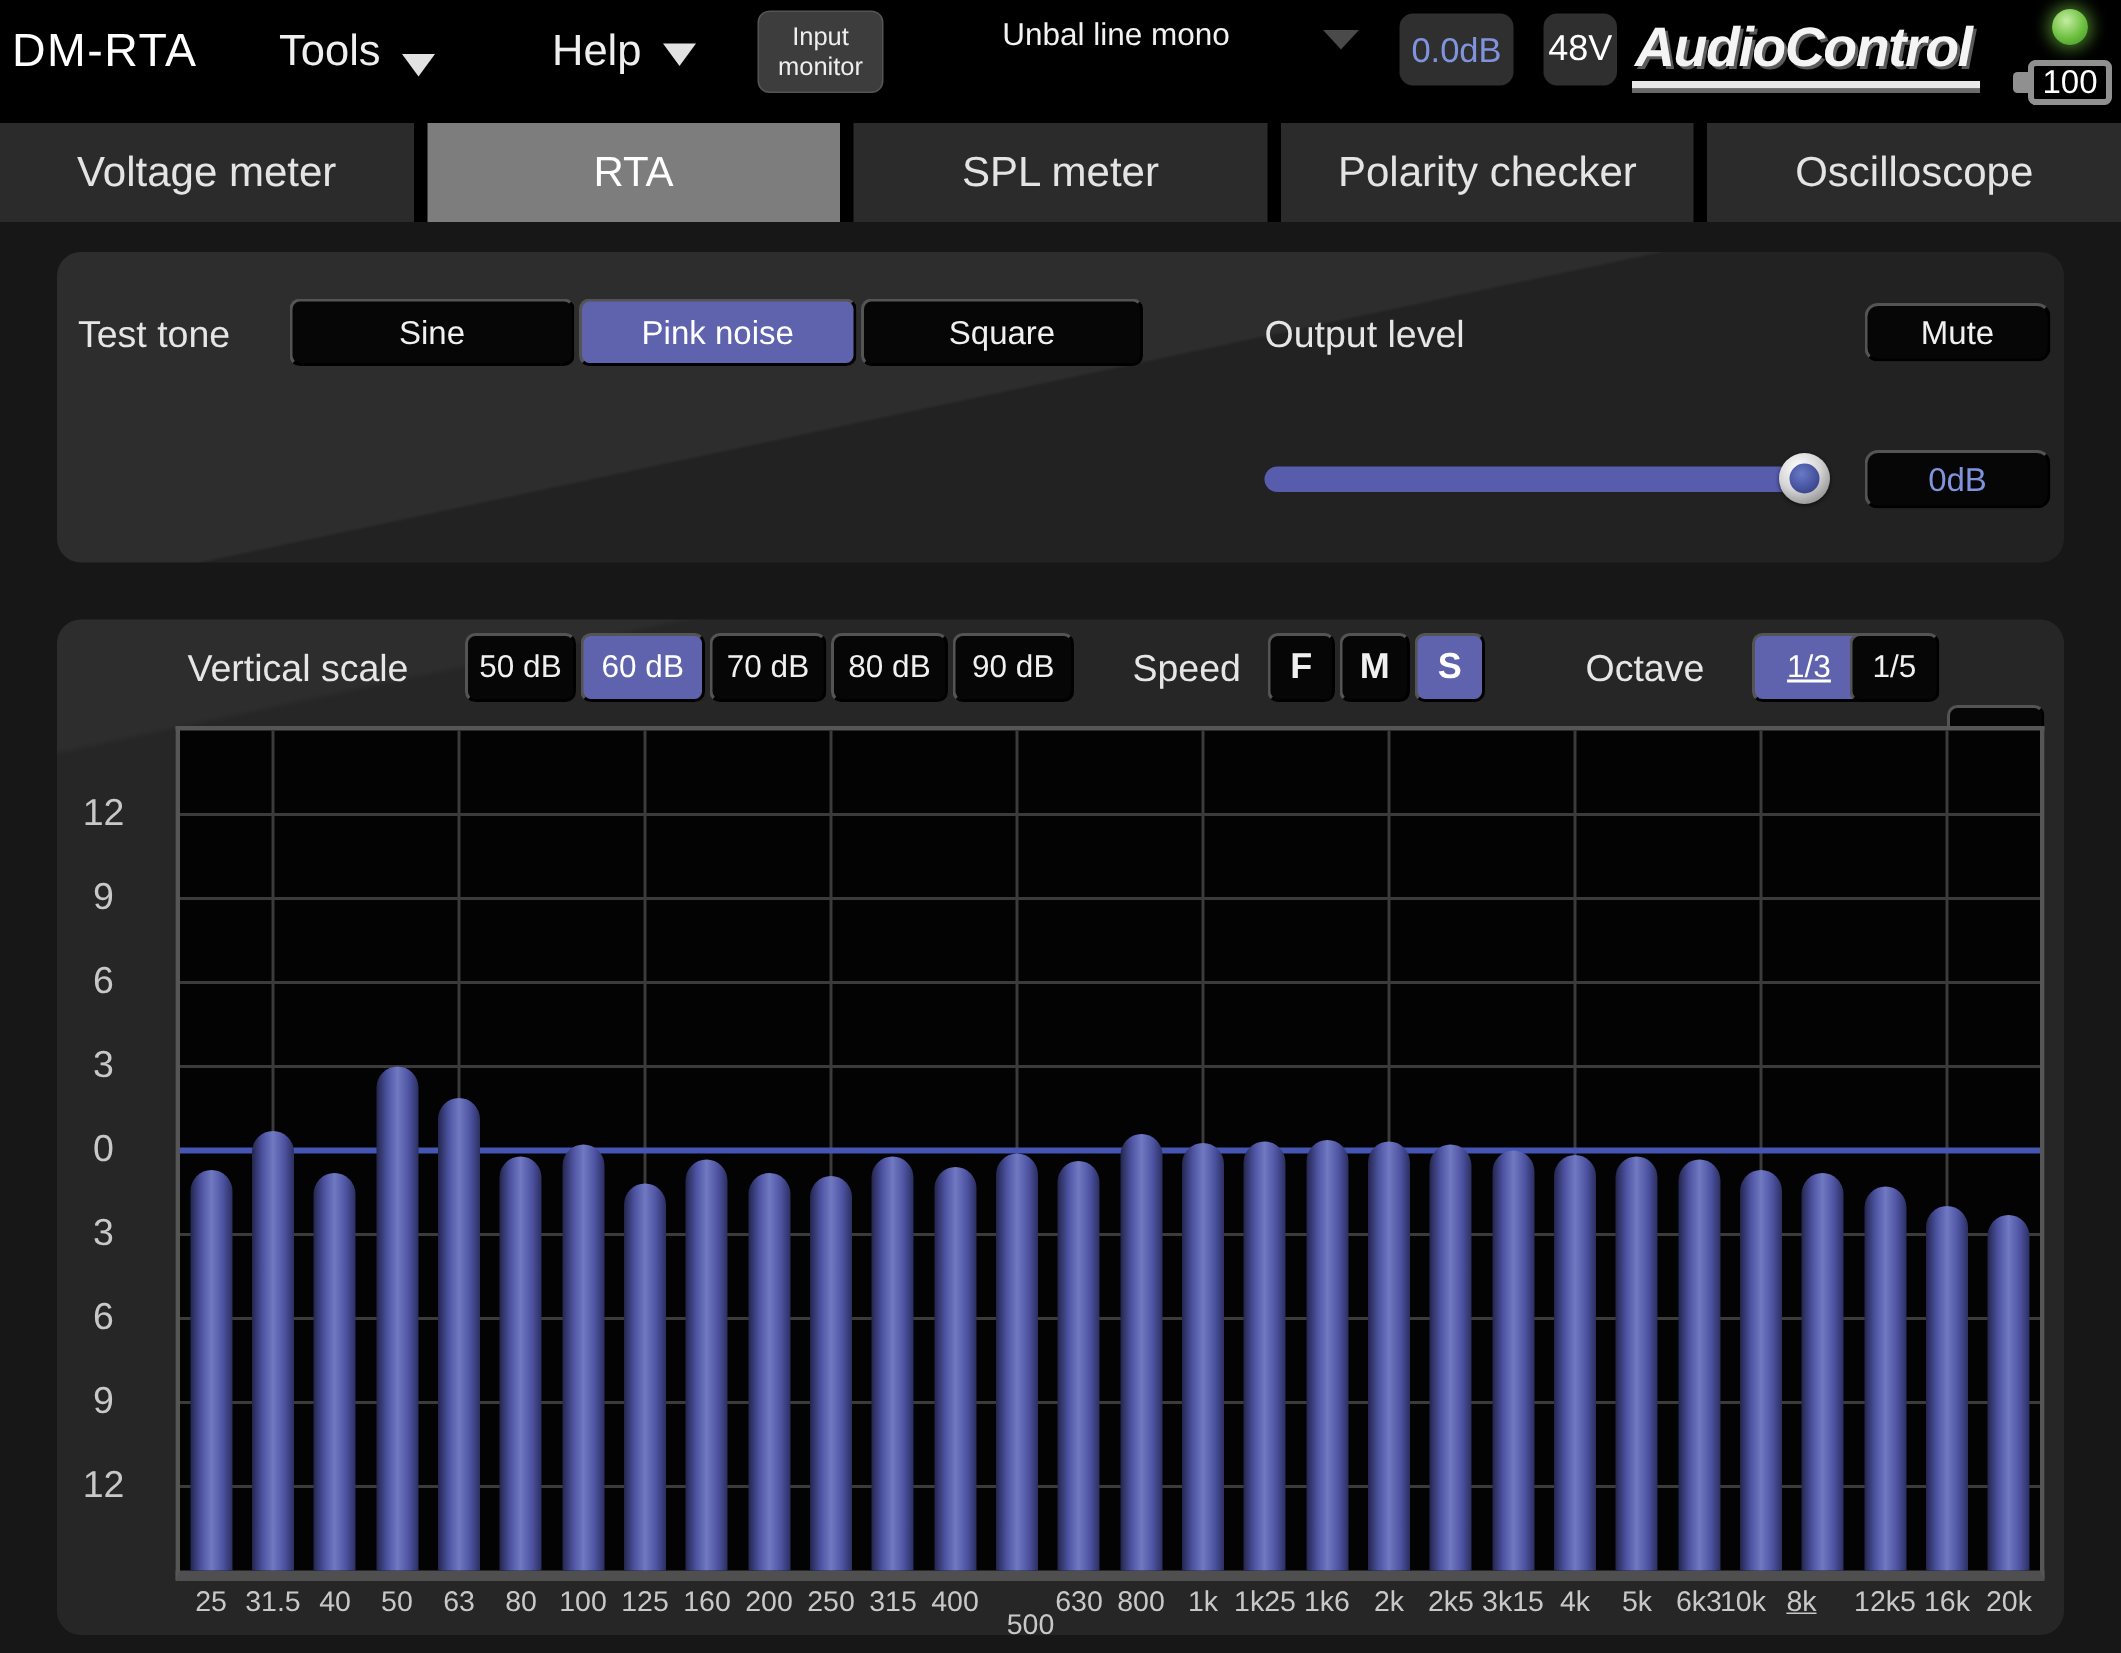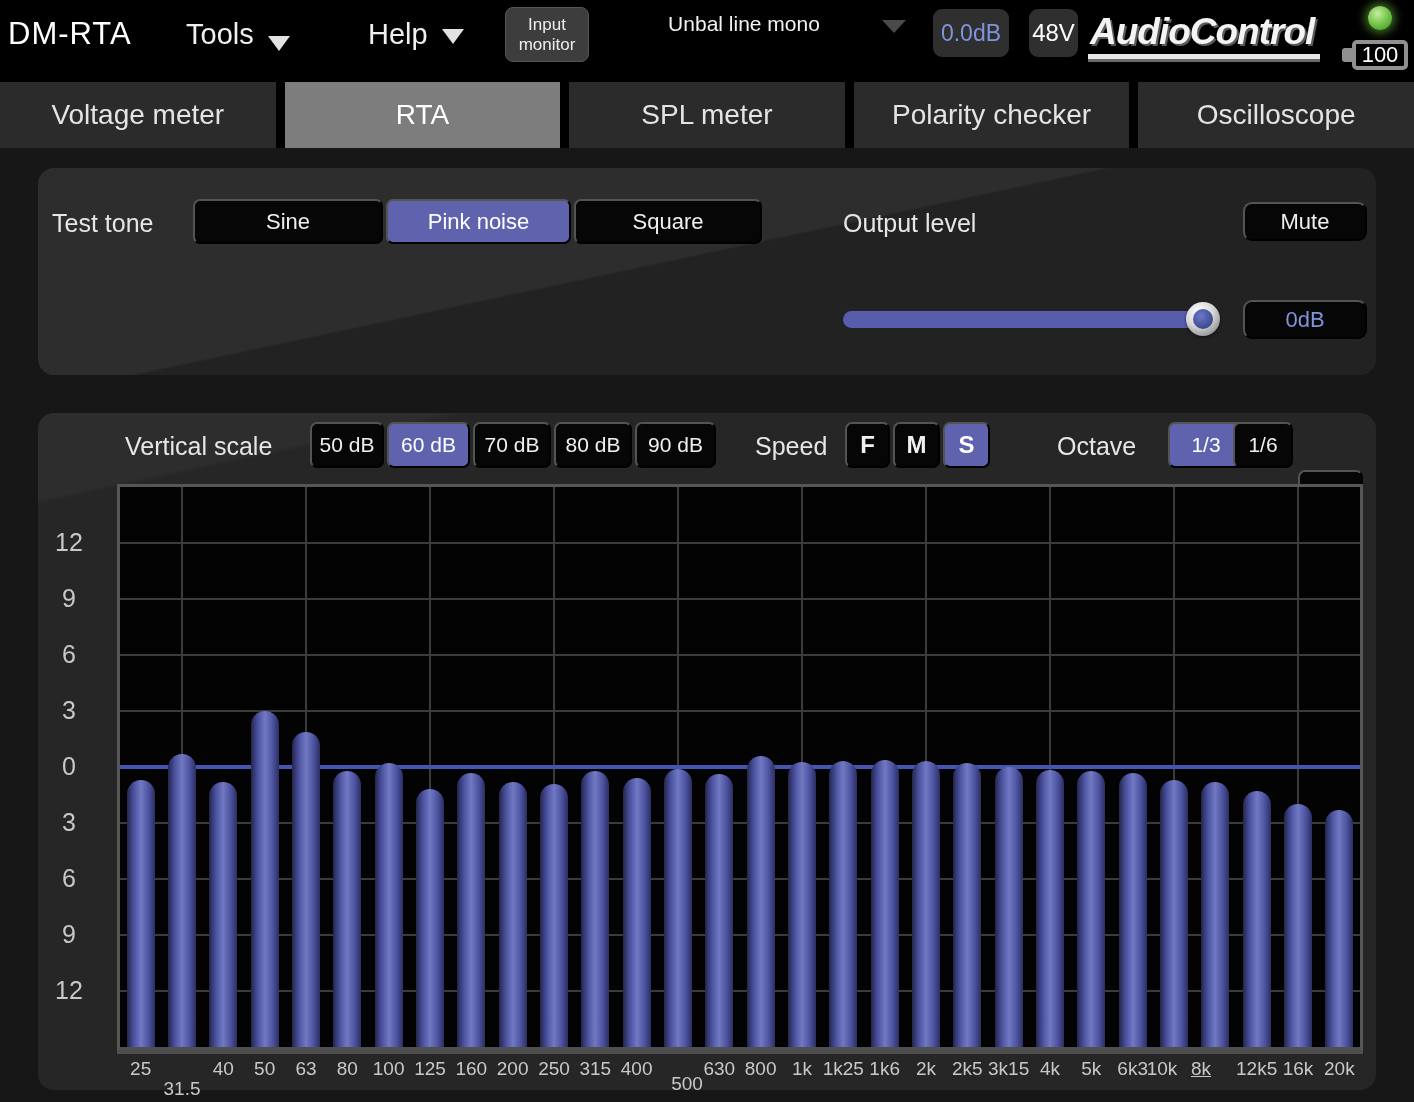--- a/index.html
+++ b/index.html
@@ -61,21 +61,21 @@
   
   .vs-label { left:87px; top:19px; }
   .sp-label { left:717px; top:19px; }
   .oc-label { left:1019px; top:19px; }
   .cbtn { top:9px; height:46px; font-size:21px; }
   .b50 { left:272px; width:74px; } .b60 { left:349px; width:83px; } .b70 { left:435px; width:78px; }
   .b80 { left:516px; width:78px; } .b90 { left:597px; width:81px; }
   .bF { left:807px; width:45px; font-size:24px; font-weight:700; }
   .bM { left:855px; width:47px; font-size:24px; font-weight:700; }
   .bS { left:905px; width:47px; font-size:24px; font-weight:700; }
-  .b13 { left:1130px; width:76px; } .b16 { left:1195px; width:60px; } .b112 { left:1260px; width:65px;margin-top:48px; }
+  .b13 { left:1130px; width:76px;text-decoration:underline; } .b16 { left:1195px; width:60px; } .b112 { left:1260px; width:65px;margin-top:48px; }
 
   
   .plot { position:absolute; left:79px; top:71px; width:1246px; height:570px; background:#030303; border:3px solid #565656; border-bottom:7px solid #4f4f4f; }
   .hgrid { position:absolute; left:0; width:100%; height:2px; background:#3b3b3b; }
   .vgrid { position:absolute; top:0; width:2px; height:100%; background:#3b3b3b; }
   .zeroline { position:absolute; left:0; width:100%; height:4px; background:#4455b2; z-index:1; }
   .bar { position:absolute; bottom:0; width:28px; border-radius:14px 14px 0 0; z-index:2;
          background:linear-gradient(90deg,#23264d,#4c52a0 25%,#7179c2 50%,#4c52a0 78%,#2b2f60); }
   .ylabels { position:absolute; left:5px; top:74px; width:52px; height:560px; }
   .ylabels span { position:absolute; width:100%; text-align:center; color:#c8c8c8; font-size:25px; }
@@ -146,21 +146,21 @@
     <button class="btn cbtn b60 active">60 dB</button>
     <button class="btn cbtn b70">70 dB</button>
     <button class="btn cbtn b80">80 dB</button>
     <button class="btn cbtn b90">90 dB</button>
     <span class="label sp-label">Speed</span>
     <button class="btn cbtn bF">F</button>
     <button class="btn cbtn bM">M</button>
     <button class="btn cbtn bS active">S</button>
     <span class="label oc-label">Octave</span>
     <button class="btn cbtn b13 active">1/3</button>
-    <button class="btn cbtn b16">1/6</button>
+    <button class="btn cbtn b16">1/5</button>
     <button class="btn cbtn b112">1/12</button>
 
     <div class="plot" id="plot">
         <div class="hgrid" style="top: 503px;"></div>
         <div class="hgrid" style="top: 447px;"></div>
         <div class="hgrid" style="top: 391px;"></div>
         <div class="hgrid" style="top: 335px;"></div>
         <div class="hgrid" style="top: 223px;"></div>
         <div class="hgrid" style="top: 167px;"></div>
         <div class="hgrid" style="top: 111px;"></div>
@@ -213,21 +213,21 @@
         <span class="" style="top: 153px;">6</span>
         <span class="" style="top: 209px;">3</span>
         <span class="" style="top: 265px;">0</span>
         <span class="" style="top: 321px;">3</span>
         <span class="" style="top: 377px;">6</span>
         <span class="" style="top: 433px;">9</span>
         <span class="" style="top: 489px;">12</span>
       </div>
     <div class="xlabels" id="xlabels">
         <span class="" style="left: -10.3333px;">25</span>
-        <span class="" style="left: 31px; margin-top: 20px;">31.5</span>
+        <span class="" style="left: 31px;">31.5</span>
         <span class="" style="left: 72.3333px;">40</span>
         <span class="" style="left: 113.667px;">50</span>
         <span class="" style="left: 155px;">63</span>
         <span class="" style="left: 196.333px;">80</span>
         <span class="" style="left: 237.667px;">100</span>
         <span class="" style="left: 279px;">125</span>
         <span class="" style="left: 320.333px;">160</span>
         <span class="" style="left: 361.667px;">200</span>
         <span class="" style="left: 403px;">250</span>
         <span class="" style="left: 444.333px;">315</span>

